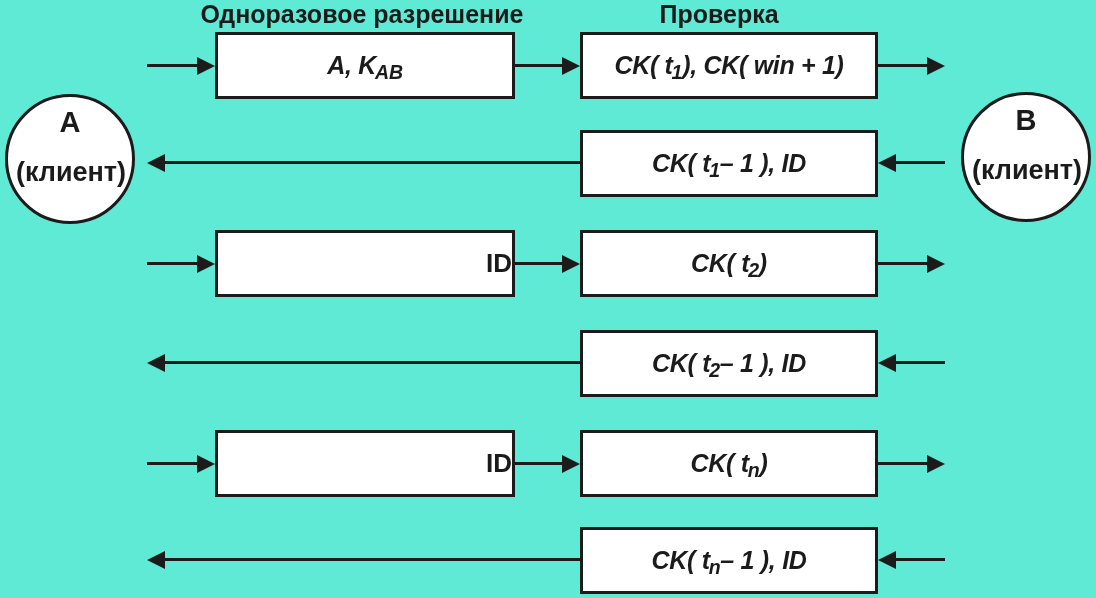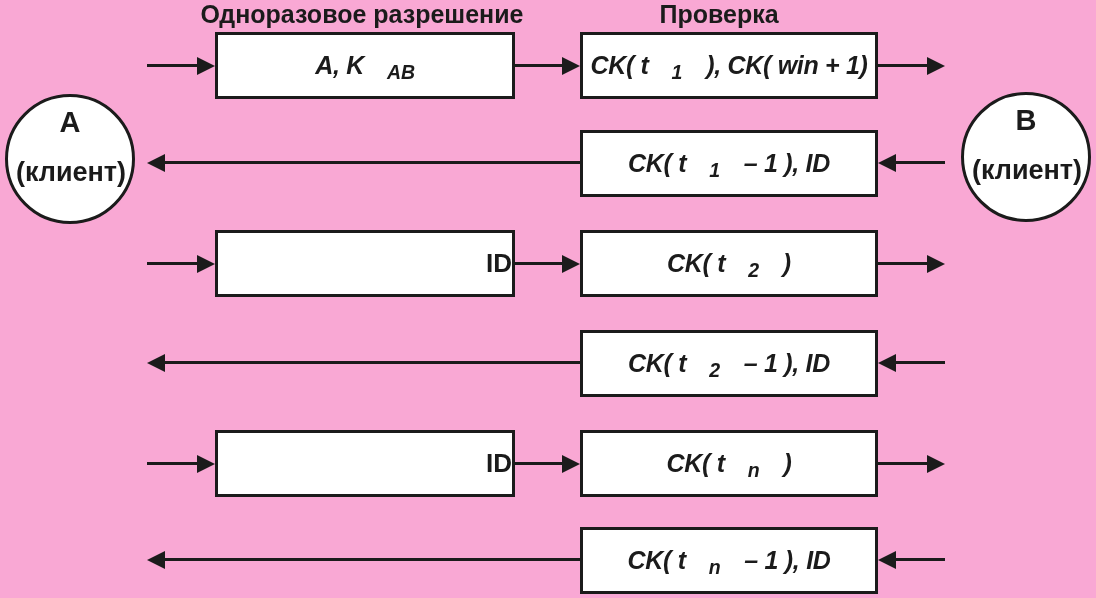--- a/index.html
+++ b/index.html
@@ -1,17 +1,17 @@
 <!DOCTYPE html>
 <html><head>
 <meta charset="utf-8">
 <style>
   html,body { margin:0; padding:0; background:#ffffff; }
   #stage {
-    position:relative; width:1096px; height:598px; background:#f9a8d4;
+    position:relative; width:1096px; height:598px; background:#5eead4;
     font-family:"Liberation Sans","DejaVu Sans",sans-serif; color:#1b1b1b;
     overflow:hidden;
   }
   .hdr {
     position:absolute; top:0; transform:translateX(-50%);
     font-size:25px; font-weight:bold; white-space:nowrap; color:#1b1b1b;
   }
   .node {
     position:absolute; width:130px; height:130px; border:3px solid #1b1b1b;
     border-radius:50%; background:#ffffff; box-sizing:border-box;
@@ -21,21 +21,20 @@
     font-size:29px; font-weight:bold;
   }
   .node .role {
     position:absolute; top:60px; left:2px; right:0; text-align:center;
     font-size:27px; font-weight:bold; white-space:nowrap;
   }
   .msgbox {
     position:absolute; height:67px; border:3px solid #1b1b1b; background:#ffffff;
     box-sizing:border-box; display:flex; align-items:center; justify-content:center;
     white-space:nowrap;
-    gap:24px;
   }
   .msgbox.italic { font-style:italic; font-weight:bold; font-size:25px; letter-spacing:-0.3px; }
   .msgbox.upright { font-style:normal; font-weight:bold; font-size:26px;justify-content:flex-end; }
   .sub {
     font-size:0.78em; position:relative; top:0.34em; margin-left:-1px;
   }
   .hline { position:absolute; height:3px; background:#1b1b1b; }
   .head { position:absolute; width:0; height:0;
           border-top:9px solid transparent; border-bottom:9px solid transparent; }
   .head.right { border-left:18px solid #1b1b1b; }

